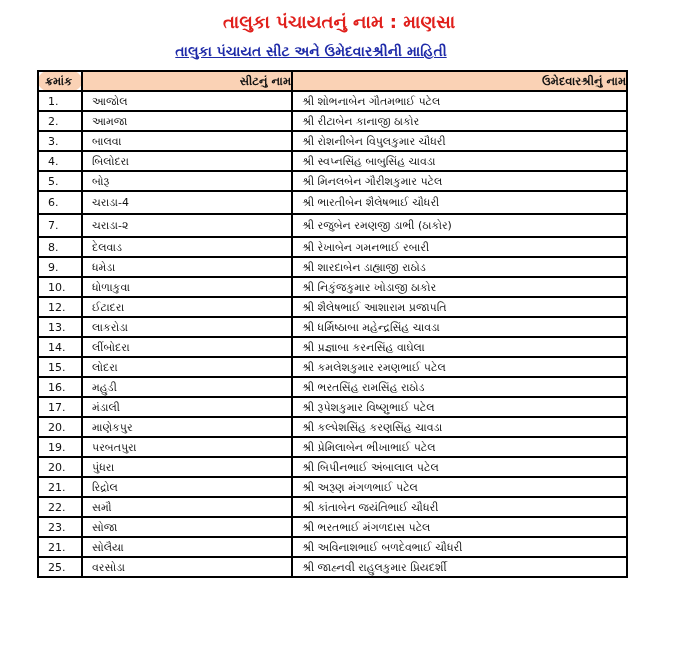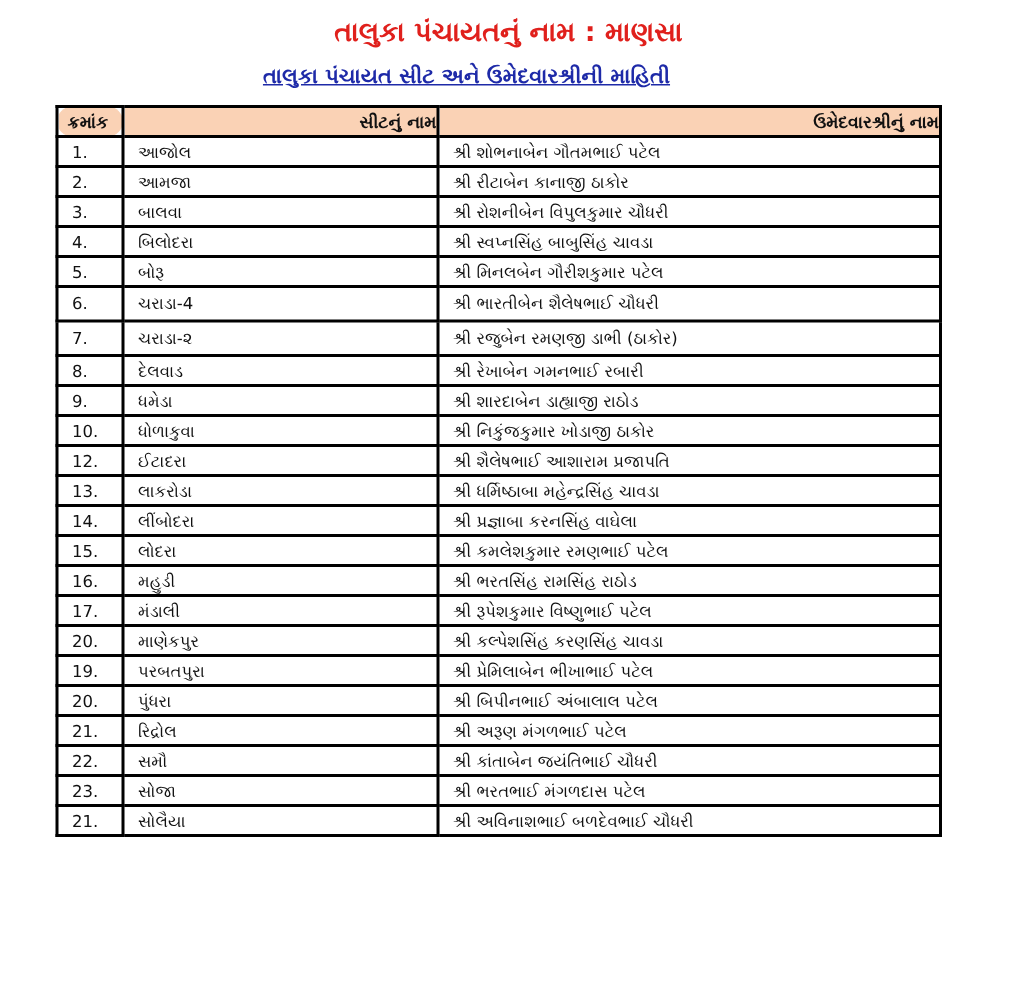--- a/index.html
+++ b/index.html
@@ -206,14 +206,19 @@
       <tr>
         <td>23.</td>
         <td>સોજા</td>
         <td>શ્રી ભરતભાઈ મંગળદાસ પટેલ</td>
       </tr>
       <tr>
         <td>21.</td>
         <td>સોલૈયા</td>
         <td>શ્રી  અવિનાશભાઈ બળદેવભાઈ ચૌધરી</td>
       </tr>
+      <tr>
+        <td>25.</td>
+        <td>વરસોડા</td>
+        <td>શ્રી જાહ્નવી રાહુલકુમાર પ્રિયદર્શી</td>
+      </tr>
     </tbody>
 </table>
 
 </body></html>

